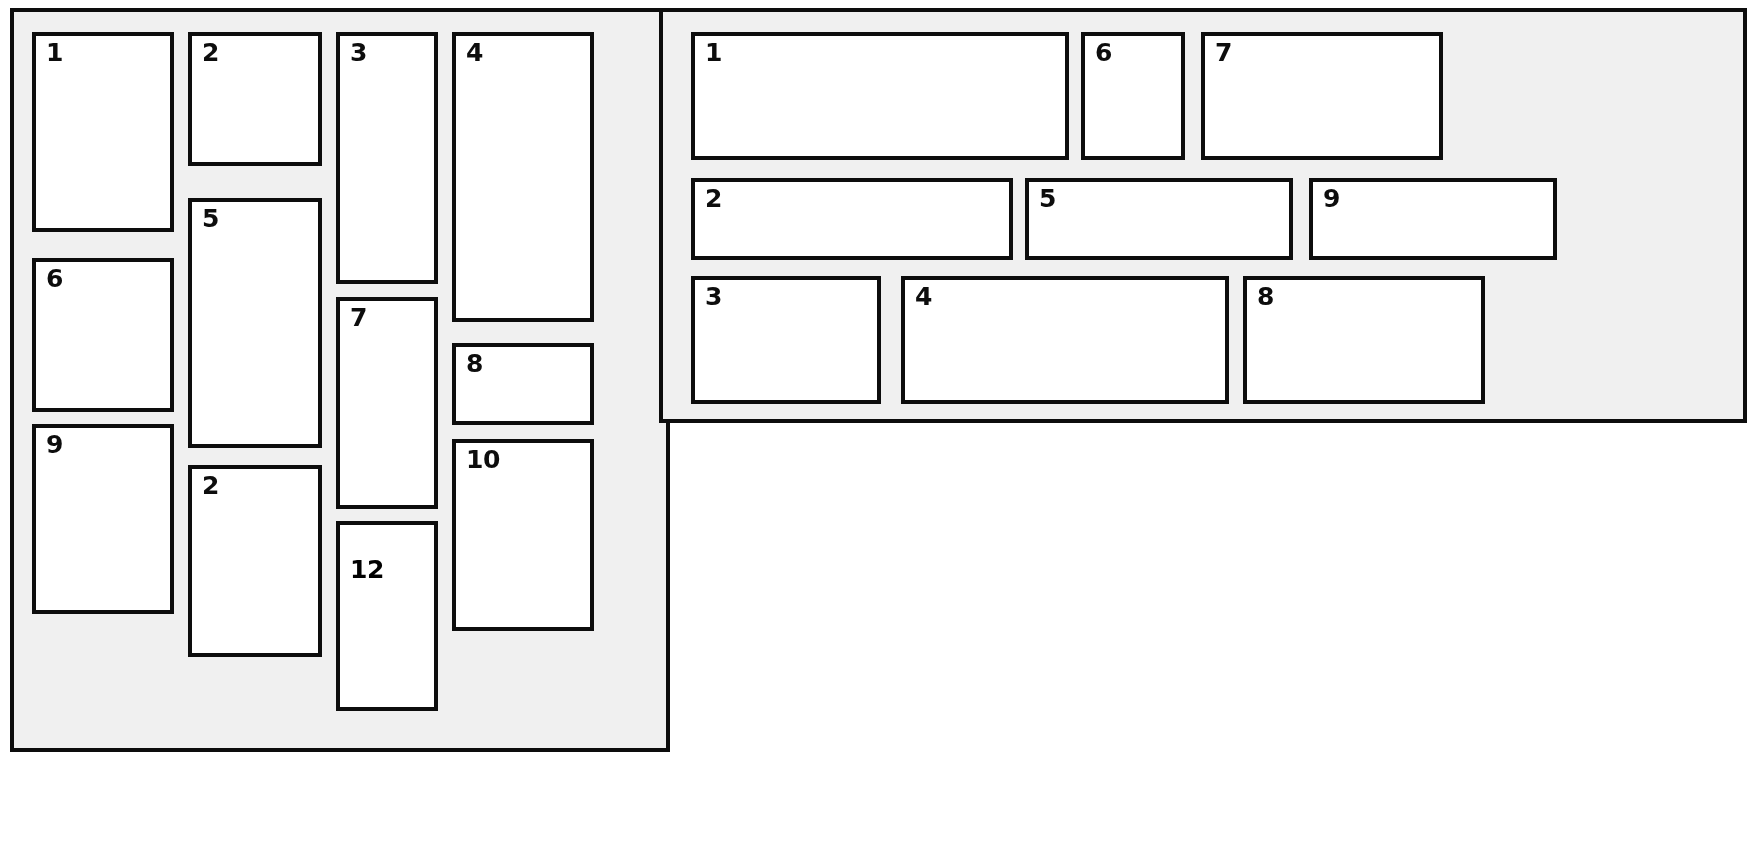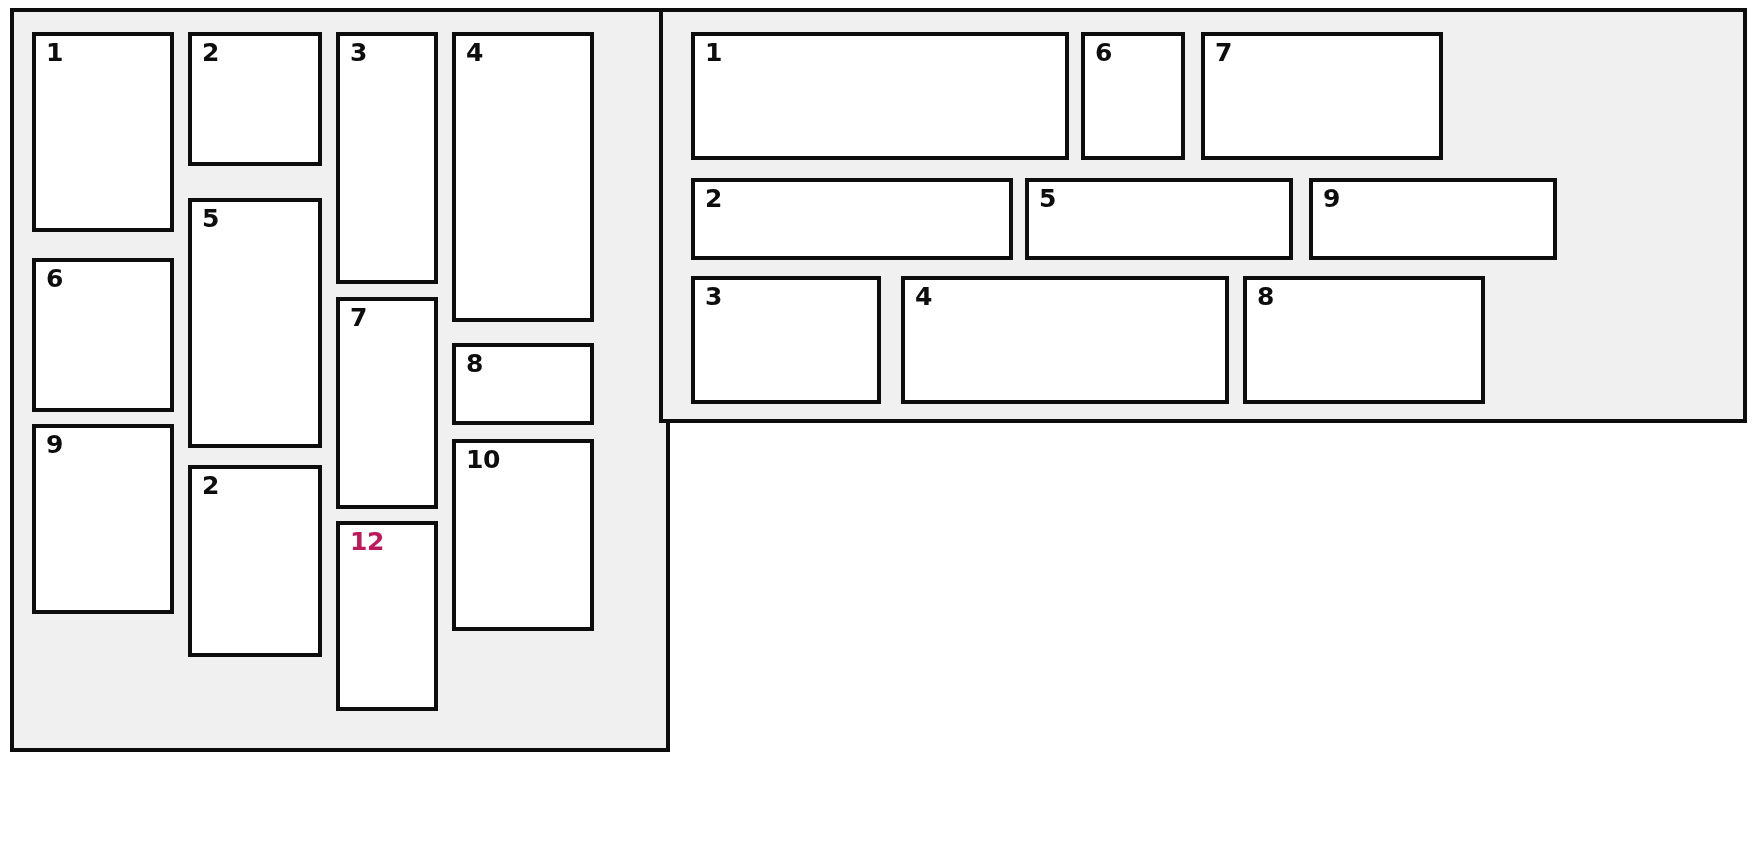--- a/index.html
+++ b/index.html
@@ -82,21 +82,21 @@
       <div class="box" style="left: 18px; top: 412px; width: 142px; height: 190px; background: rgb(255, 255, 255); border-color: rgb(13, 13, 13); border-width: 4px;">
         <span class="box-label" style="color: rgb(13, 13, 13); font-size: 25px;">9</span>
       </div>
       <div class="box" style="left: 438px; top: 427px; width: 142px; height: 192px; background: rgb(255, 255, 255); border-color: rgb(13, 13, 13); border-width: 4px;">
         <span class="box-label" style="color: rgb(13, 13, 13); font-size: 25px; text-align: center;">10</span>
       </div>
       <div class="box" style="left: 174px; top: 453px; width: 134px; height: 192px; background: rgb(255, 255, 255); border-color: rgb(13, 13, 13); border-width: 4px;">
         <span class="box-label" style="color: rgb(13, 13, 13); font-size: 25px;">2</span>
       </div>
       <div class="box" style="left: 322px; top: 509px; width: 102px; height: 190px; background: rgb(255, 255, 255); border-color: rgb(13, 13, 13); border-width: 4px;">
-        <span class="box-label" style="color: #be185d; font-size: 25px;">12</span>
+        <span class="box-label" style="color: #000000; font-size: 25px; margin-top: 28px;">12</span>
       </div>
     </div>
     <div class="panel" style="left: 659px; top: 8px; width: 1088px; height: 415px; background: rgb(240, 240, 240); border-color: rgb(13, 13, 13); border-width: 4px;">
       <div class="box" style="left: 28px; top: 20px; width: 378px; height: 128px; background: rgb(255, 255, 255); border-color: rgb(13, 13, 13); border-width: 4px;">
         <span class="box-label" style="color: rgb(13, 13, 13); font-size: 25px;">1</span>
       </div>
       <div class="box" style="left: 418px; top: 20px; width: 104px; height: 128px; background: rgb(255, 255, 255); border-color: rgb(13, 13, 13); border-width: 4px;">
         <span class="box-label" style="color: rgb(13, 13, 13); font-size: 25px;">6</span>
       </div>
       <div class="box" style="left: 538px; top: 20px; width: 242px; height: 128px; background: rgb(255, 255, 255); border-color: rgb(13, 13, 13); border-width: 4px;">

